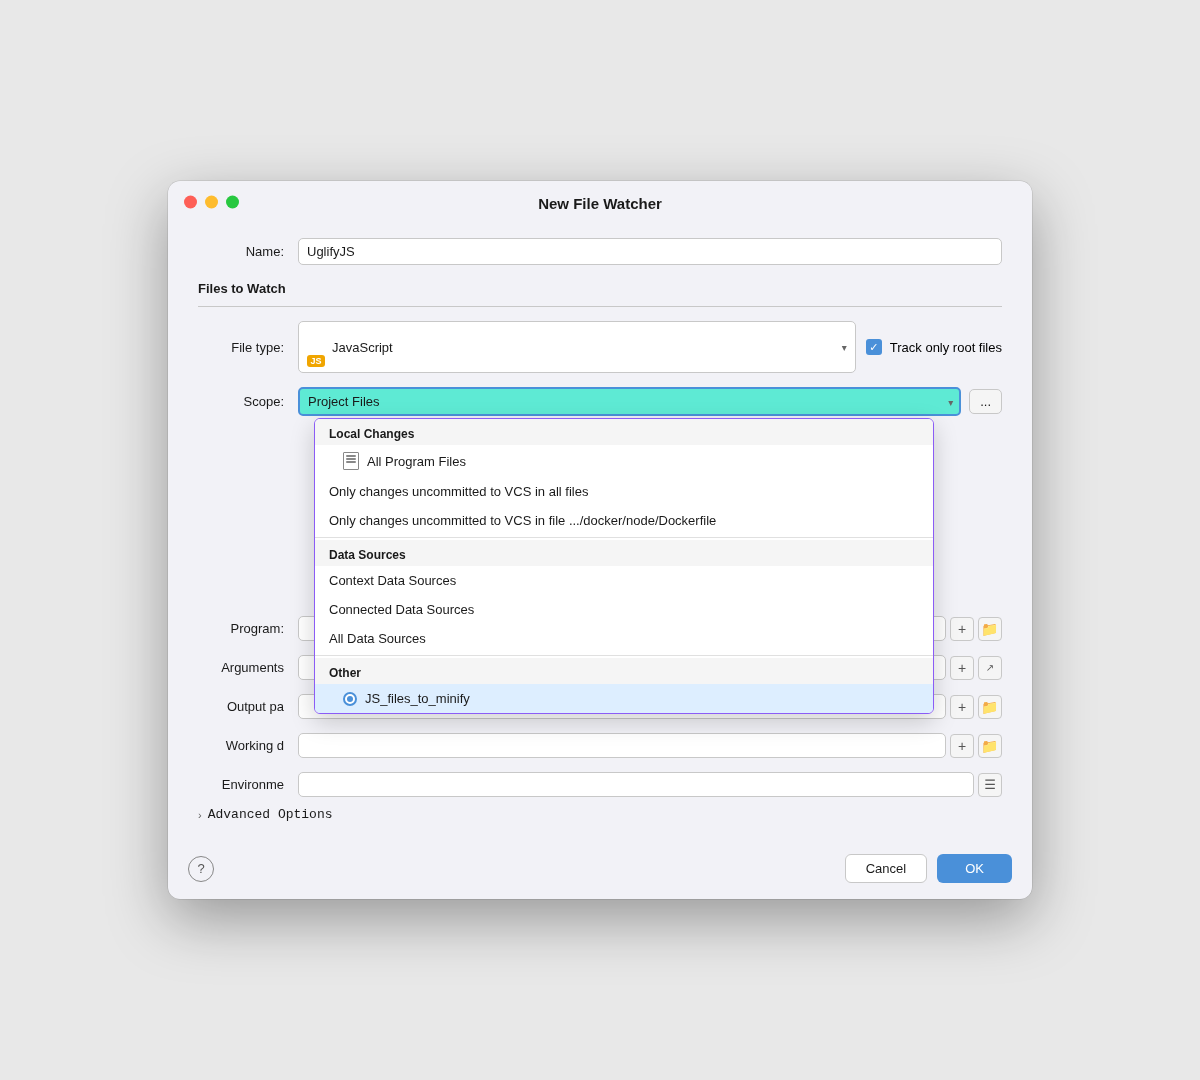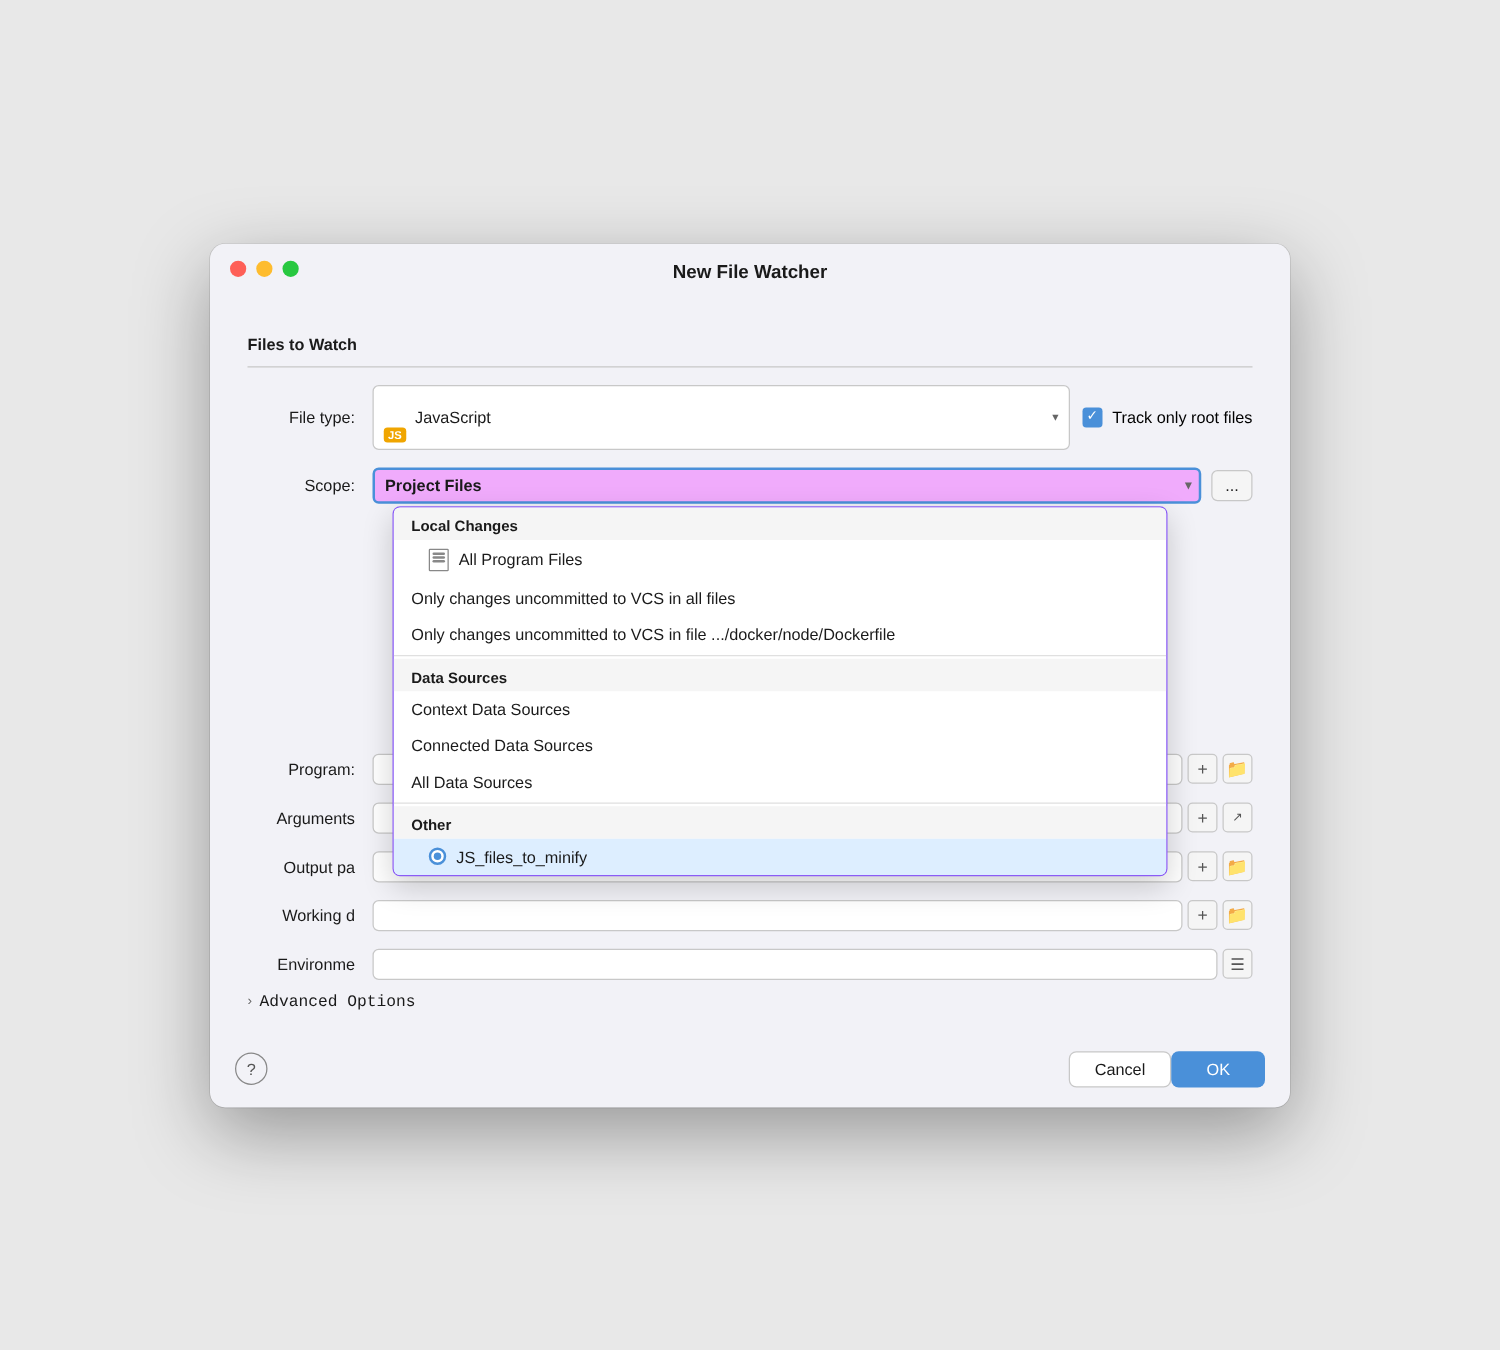--- a/index.html
+++ b/index.html
@@ -164,26 +164,25 @@
       display: flex;
       align-items: center;
       position: relative;
     }
     .scope-select {
       flex: 1;
       padding: 5px 30px 5px 8px;
       border: 2px solid #4a90d9;
       border-radius: 5px;
       font-size: 13px;
-      background: #f0abfc;
+      background: #5eead4;
       cursor: pointer;
       color: #1a1a1a;
       appearance: none;
       outline: none;
-      font-weight: bold;
     }
     .scope-btn {
       padding: 4px 10px;
       border: 1px solid #c8c8c8;
       border-radius: 5px;
       background: #f5f5f5;
       font-size: 13px;
       cursor: pointer;
       margin-left: 8px;
       color: #1a1a1a;
@@ -321,20 +320,21 @@
       background: transparent;
       display: flex;
       align-items: center;
       justify-content: center;
       font-size: 13px;
       color: #555;
       cursor: pointer;
     }
     .footer-actions {
       display: flex;
+      gap: 10px;
       padding-left: 43px;
     }
     .btn-cancel {
       padding: 6px 20px;
       border: 1px solid #c8c8c8;
       border-radius: 6px;
       background: #ffffff;
       font-size: 13px;
       color: #1a1a1a;
       cursor: pointer;
@@ -381,20 +381,26 @@
     <div class="window-controls">
       <button class="control-btn control-close"></button>
       <button class="control-btn control-minimize"></button>
       <button class="control-btn control-maximize"></button>
     </div>
     <span class="dialog-title">New File Watcher</span>
   </div>
 
   <div class="dialog-content">
 
+    <div class="form-row">
+      <span class="form-label">Name:</span>
+      <div class="form-control-full">
+        <input class="text-input" type="text" value="UglifyJS" style="">
+      </div>
+    </div>
 
     <div class="section-title">Files to Watch</div>
     <div class="section-divider"></div>
 
     <div class="form-row">
       <span class="form-label">File type:</span>
       <div class="dropdown-row" style="flex:1;">
         <div class="select-wrapper">
           <div class="filetype-select">
             <span class="js-badge">JS</span>

